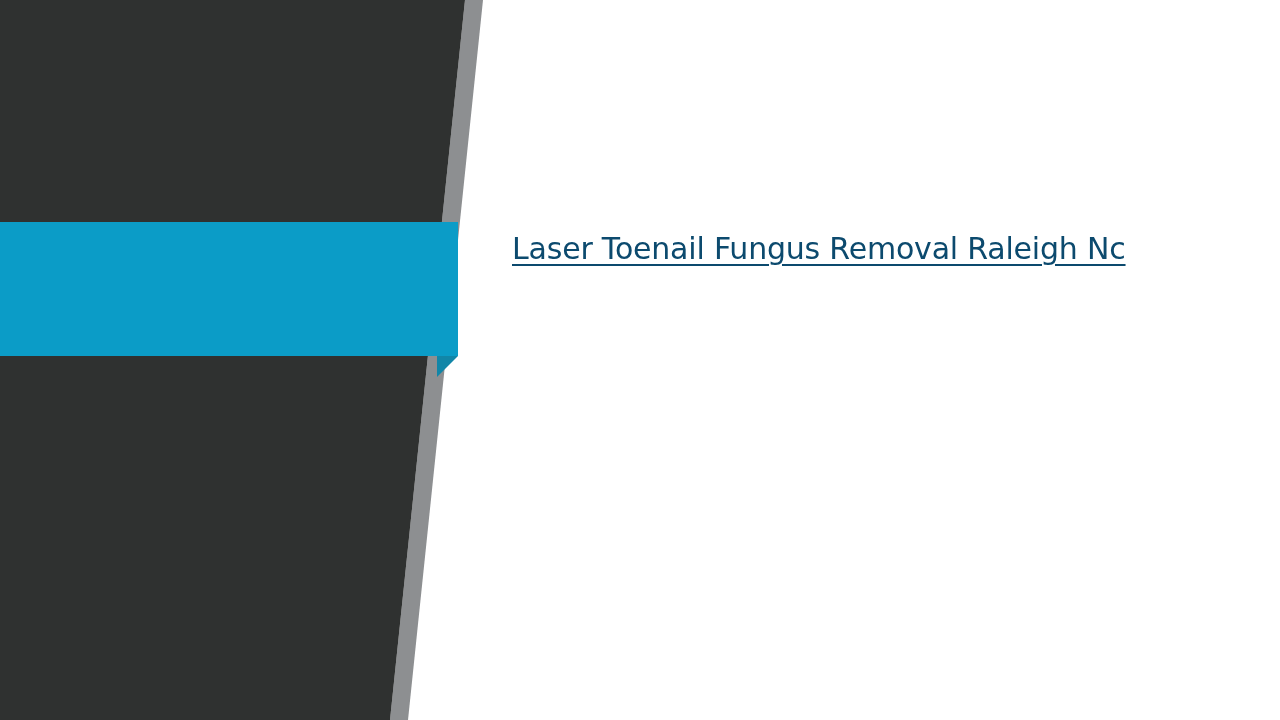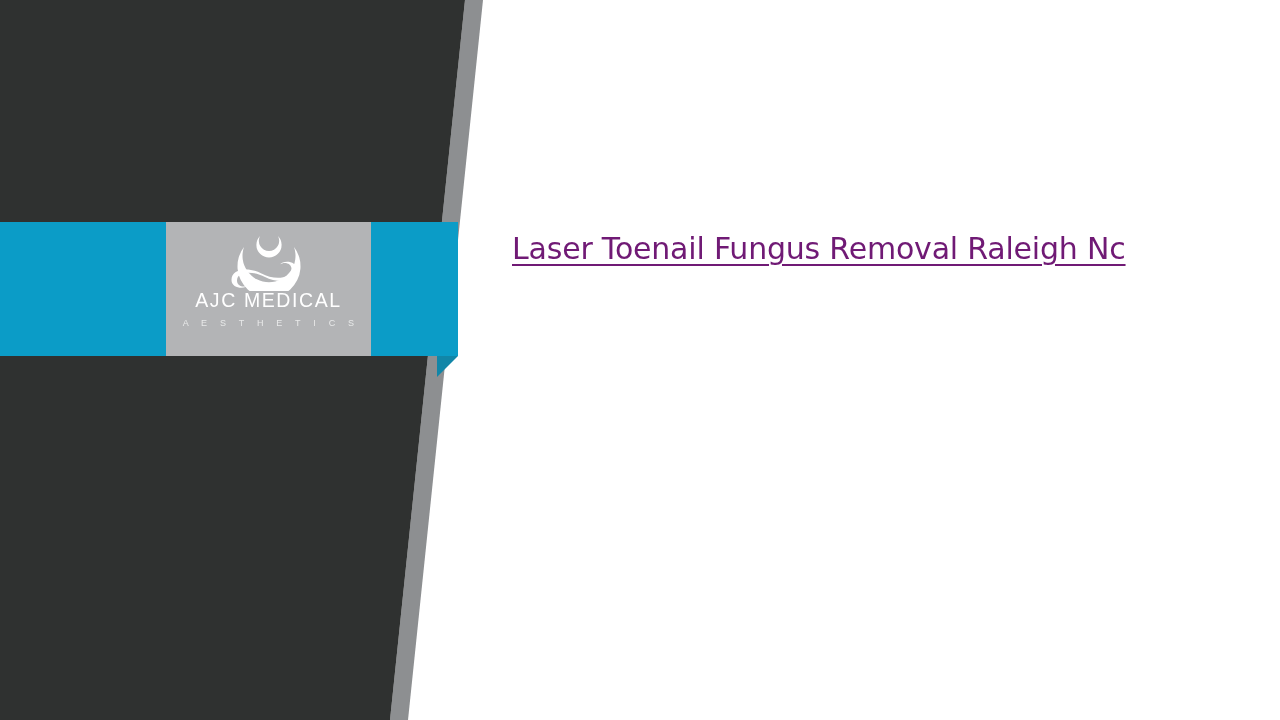--- a/index.html
+++ b/index.html
@@ -86,21 +86,21 @@
     position: absolute;
     left: 512px;
     top: 0;
     width: 704px;
     height: 720px;
   }
   .title-link {
     position: absolute;
     top: 232px;
     left: 0;
-    color: #701a75;
+    color: #0c4a6e;
     font-size: 30px;
     line-height: 1.15;
     text-decoration: underline;
     text-underline-offset: 5px;
     text-decoration-thickness: 1.5px;
     cursor: pointer;
     white-space: nowrap;
     font-family: "DejaVu Sans", sans-serif;
     letter-spacing: -0.2px;
   }
@@ -123,33 +123,18 @@
 <div id="slide">
 
   <svg class="deco-layer" viewBox="0 0 1280 720" width="1280" height="720" xmlns="http://www.w3.org/2000/svg">
     <polygon points="483,0 408,720 390,720 465,0" fill="#8d8f91"></polygon>
     <polygon points="0,0 465,0 390,720 0,720" fill="#2f3130"></polygon>
   </svg>
 
   <div class="teal-band"></div>
   <div class="teal-fold"></div>
 
-  <div class="logo-plate">
-    <svg class="logo-mark" viewBox="0 0 96 62" xmlns="http://www.w3.org/2000/svg">
-
-      <path d="M39.0 7.0 A10.2 10.2 0 1 0 57.0 7.0 A12.6 12.6 0 1 1 39.0 7.0 Z" fill="#ffffff"></path>
-
-      <path d="M23.0 18.0 A26.5 26.5 0 1 0 73.0 18.0 A31.5 31.5 0 1 1 23.0 18.0 Z" fill="#ffffff"></path>
-
-      <path d="M10.5 51.0 C10.5 38.5 29.0 38.0 40.5 44.5 C52.0 51.0 70.5 50.5 70.5 40.0
-               C70.5 34.0 63.0 32.5 59.0 35.5 C62.0 31.0 76.0 31.5 76.0 41.0
-               C76.0 54.0 56.0 54.5 44.0 48.0 C32.0 41.5 16.0 42.0 16.0 51.5
-               C16.0 57.5 23.5 59.0 27.5 56.0 C24.5 60.5 10.5 60.0 10.5 51.0 Z" fill="#ffffff"></path>
-    </svg>
-    <div class="logo-wordmark">AJC MEDICAL</div>
-    <div class="logo-subwordmark">A E S T H E T I C S</div>
-  </div>
 
   <div class="content">
     <a class="title-link" href="#">Laser Toenail Fungus Removal Raleigh Nc </a>
   </div>
 
 </div>
 
 </body></html>

